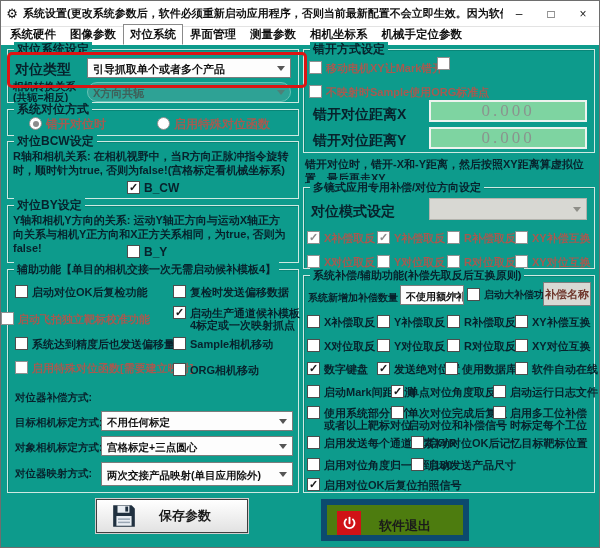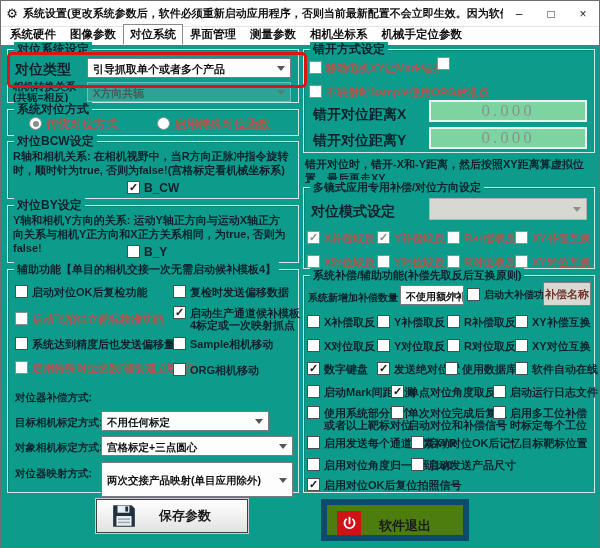--- a/index.html
+++ b/index.html
@@ -85,31 +85,31 @@
   </div>
   <span class="lbl" style="left:14px;top:62px;">对位类型</span>
   <div class="combo" style="left:86px;top:57px;width:204px;height:20px;">
     <span>引导抓取单个或者多个产品</span>
       <span class="car"></span>
   </div>
   <div class="redbox" style="left:6px;top:51px;width:294px;height:30px;"></div>
 
   <span class="lbl f105" style="left:12px;top:80px;line-height:11px;">相机转换关系
 (共轭=相反)</span>
-  <div class="combo teal" style="left:86px;top:81px;width:204px;height:20px;">
+  <div class="combo teal" style="left:86px;top:81px;width:204px;height:20px;border-radius:10px;">
     <span>X方向共轭</span>
       <span class="car"></span>
   </div>
 
   <div class="grp" style="left:6px;top:108px;width:292px;height:27px;">
     <span class="lg">系统对位方式</span>
   </div>
   <label class="cb rad checked disabled" style="left:28px;top:116px;">
     <span class="bx"></span>
-      <span class="txt">传统对位方式</span>
+      <span class="txt">错开对位时</span>
   </label>
   <label class="cb rad disabled" style="left:156px;top:116px;">
     <span class="bx"></span>
       <span class="txt">启用特殊对位函数</span>
   </label>
 
   <div class="grp" style="left:6px;top:140px;width:292px;height:58px;">
     <span class="lg">对位BCW设定</span>
   </div>
   <span class="note" style="left:12px;top:148px;width:278px;">R轴和相机关系: 在相机视野中，当R方向正脉冲指令旋转时，顺时针为true, 否则为false!(宫格标定看机械坐标系)</span>
@@ -131,21 +131,21 @@
     <span class="lg sm">辅助功能【单目的相机交接一次无需启动候补模板4】</span>
   </div>
   <label class="cb f11" style="left:14px;top:284px;">
     <span class="bx"></span>
       <span class="txt">启动对位OK后复检功能</span>
   </label>
   <label class="cb f11" style="left:172px;top:284px;">
     <span class="bx"></span>
       <span class="txt">复检时发送偏移数据</span>
   </label>
-  <label class="cb f11 disabled" style="left:14px;top:311px;">
+  <label class="cb f11 disabled" style="left:0;top:311px;">
     <span class="bx"></span>
       <span class="txt">启动飞拍独立靶标校准功能</span>
   </label>
   <label class="cb f11 checked" style="left:172px;top:305px;">
     <span class="bx"></span>
       <span class="txt">启动生产通道候补模板
 4标定或一次映射抓点</span>
   </label>
   <label class="cb f11" style="left:14px;top:336px;">
     <span class="bx"></span>
@@ -159,31 +159,31 @@
     <span class="bx"></span>
       <span class="txt">启用特殊对位函数[需要建立映射]</span>
   </label>
   <label class="cb f11" style="left:172px;top:362px;">
     <span class="bx"></span>
       <span class="txt">ORG相机移动</span>
   </label>
 
   <span class="lbl f105" style="left:14px;top:390px;">对位器补偿方式:</span>
   <span class="lbl f105" style="left:14px;top:415px;">目标相机标定方式:</span>
-  <div class="combo" style="left:100px;top:410px;width:168px;height:20px;">
+  <div class="combo" style="left:100px;top:410px;width:192px;height:20px;">
     <span class="f105">不用任何标定</span>
       <span class="car"></span>
   </div>
   <span class="lbl f105" style="left:14px;top:440px;">对象相机标定方式:</span>
   <div class="combo" style="left:100px;top:435px;width:192px;height:20px;">
     <span class="f105">宫格标定+三点圆心</span>
       <span class="car"></span>
   </div>
   <span class="lbl f105" style="left:14px;top:466px;">对位器映射方式:</span>
-  <div class="combo" style="left:100px;top:461px;width:192px;height:35px;">
+  <div class="combo" style="left:100px;top:461px;width:192px;height:24px;">
     <span class="f105">两次交接产品映射(单目应用除外)</span>
       <span class="car"></span>
   </div>
 
   <div class="rt">
   <div class="grp" style="left:302px;top:48px;width:292px;height:104px;">
     <span class="lg">错开方式设定</span>
   </div>
   <label class="cb disabled" style="left:308px;top:60px;">
     <span class="bx"></span>

